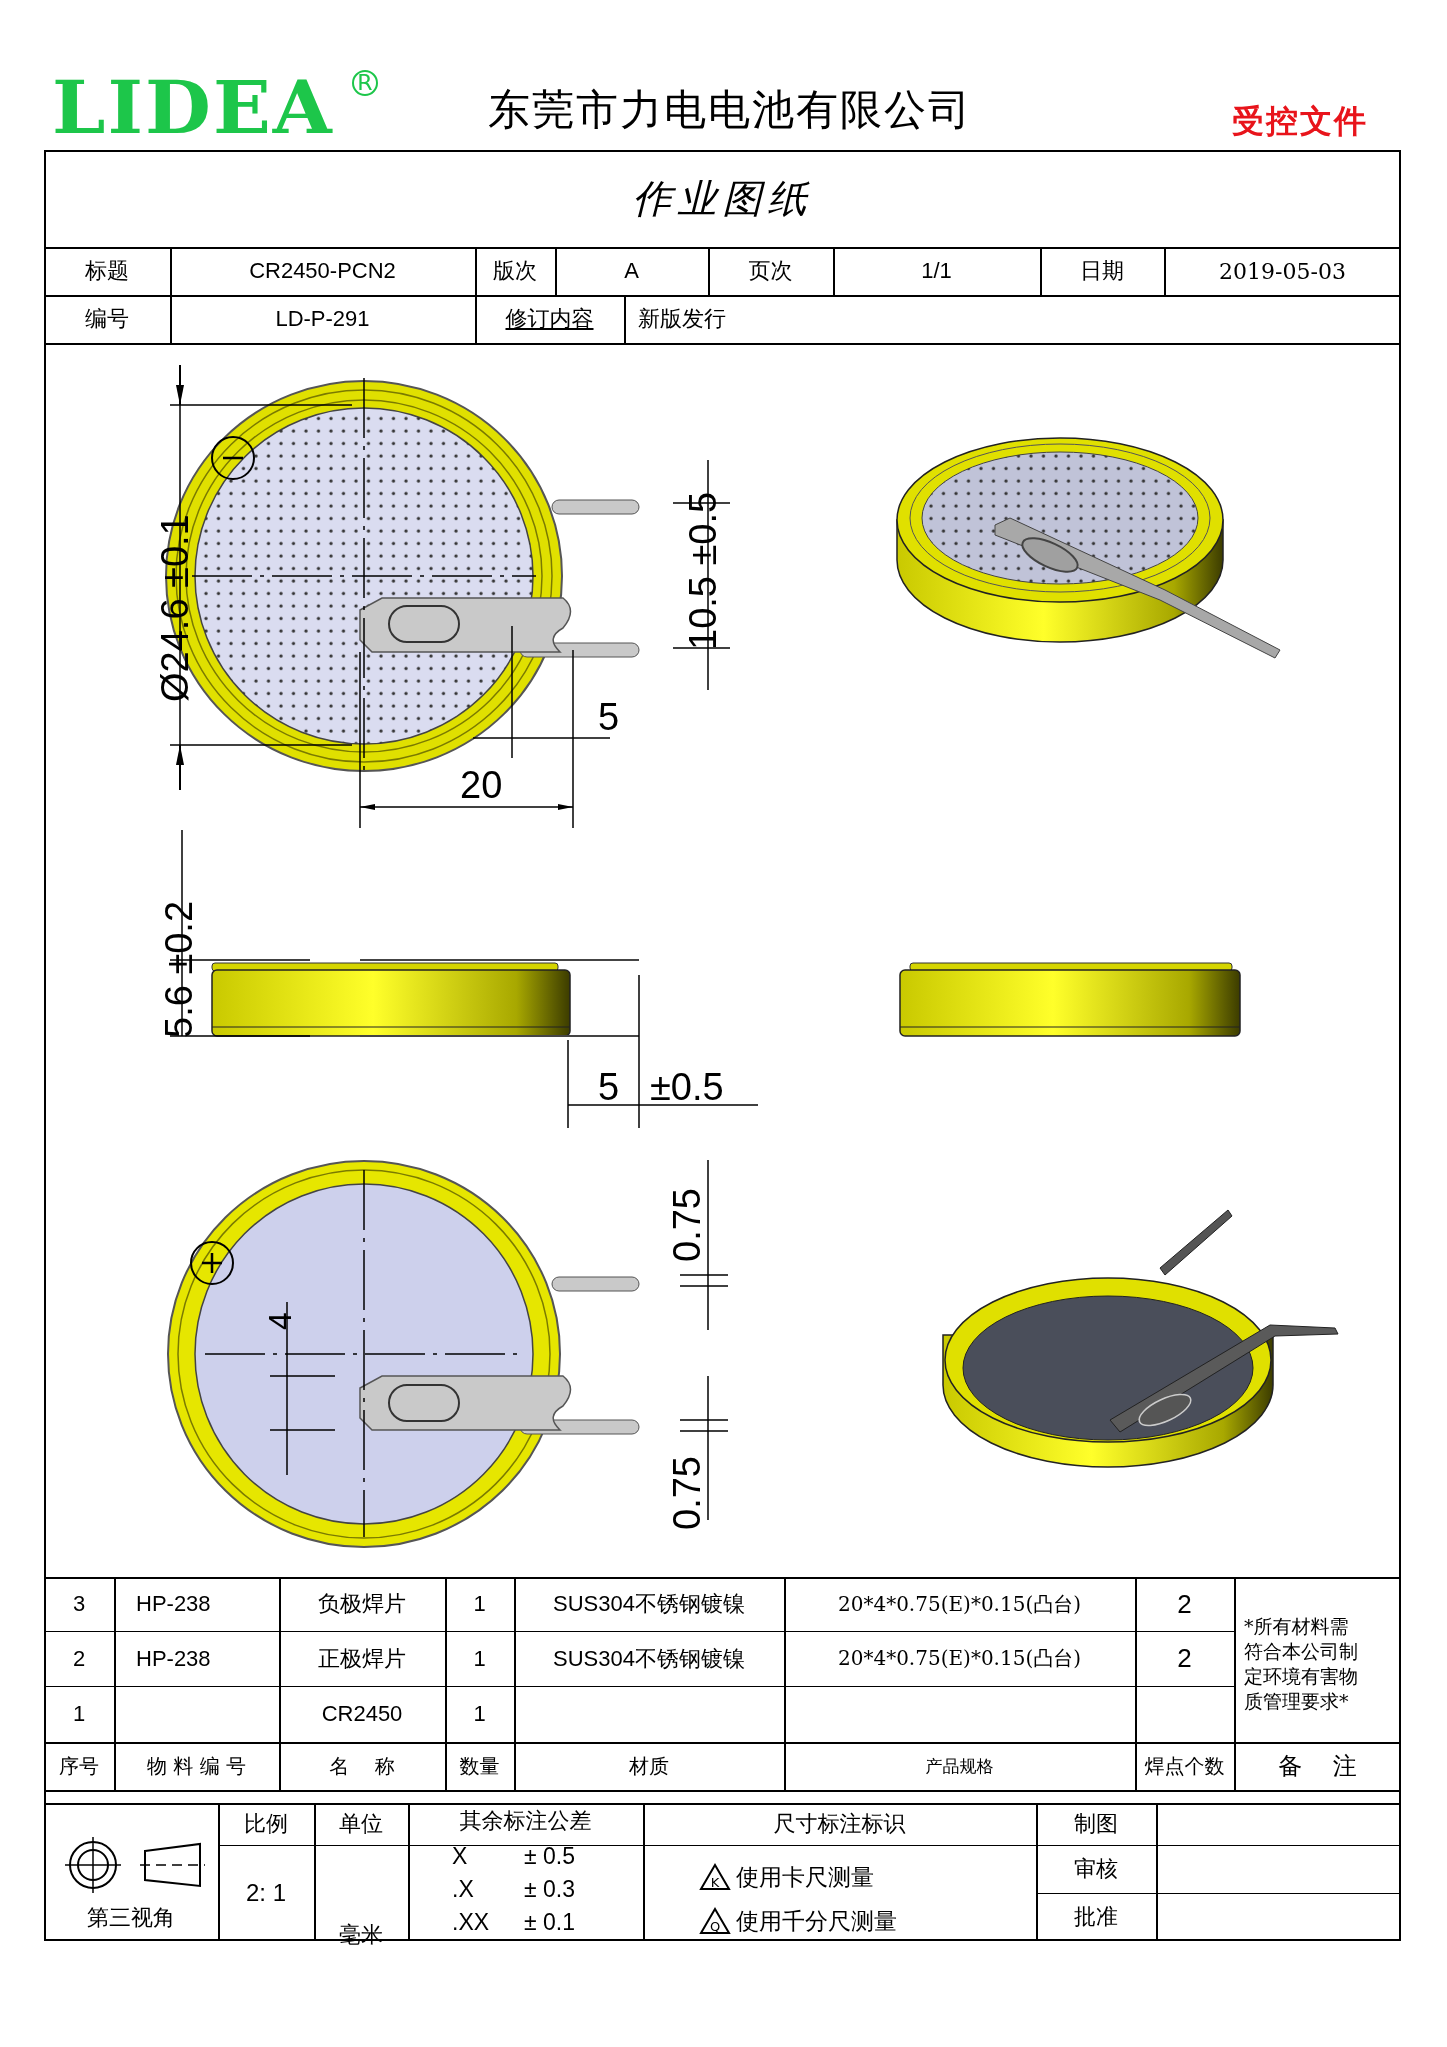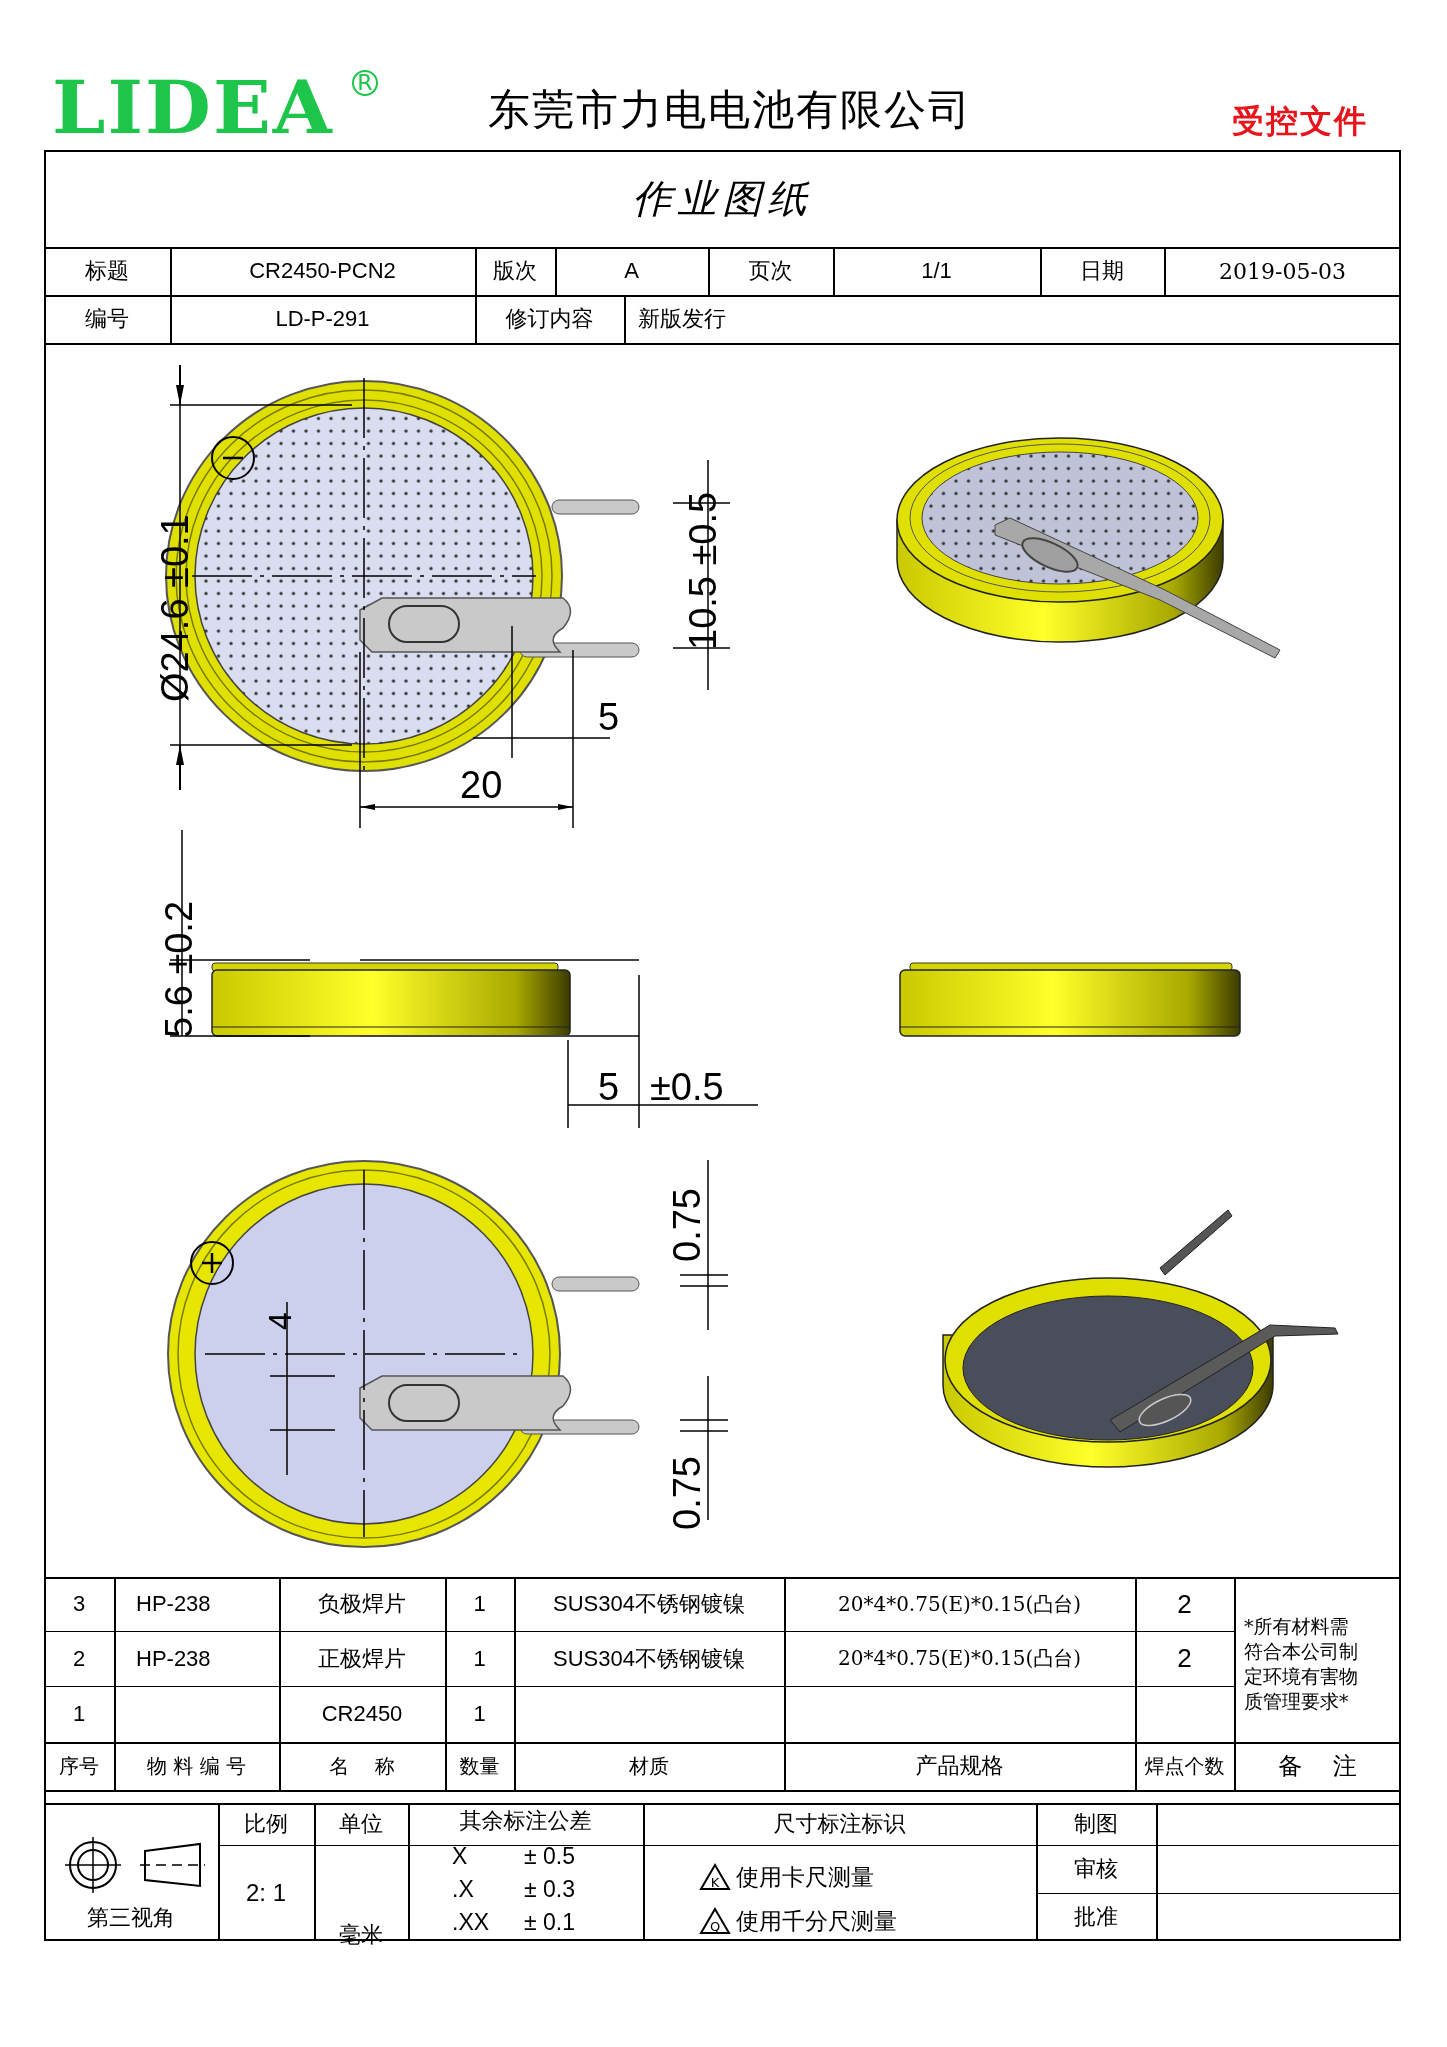--- a/index.html
+++ b/index.html
@@ -41,21 +41,21 @@
 <div class="cell serif" style="left:475px;top:247px;width:80px;height:48px;">版次</div>
 <div class="cell sans" style="left:555px;top:247px;width:153px;height:48px;">A</div>
 <div class="cell serif" style="left:708px;top:247px;width:125px;height:48px;border-radius:22px;">页次</div>
 <div class="cell sans" style="left:833px;top:247px;width:207px;height:48px;">1/1</div>
 <div class="cell serif" style="left:1040px;top:247px;width:124px;height:48px;border-radius:21px;">日期</div>
 <div class="cell serif" style="left:1164px;top:247px;width:237px;height:48px;">2019-05-03</div>
 <div class="hline" style="left:44px;top:295px;width:1357px;"></div>
 
 <div class="cell serif" style="left:44px;top:295px;width:126px;height:48px;">编号</div>
 <div class="cell sans" style="left:170px;top:295px;width:305px;height:48px;">LD-P-291</div>
-<div class="cell serif" style="left:475px;top:295px;width:149px;height:48px;">修订内容</div>
+<div class="cell serif" style="left:475px;top:295px;width:149px;height:48px;text-decoration:underline;">修订内容</div>
 <div class="cell cellL serif" style="left:624px;top:295px;width:777px;height:48px;">新版发行</div>
 <div class="hline" style="left:44px;top:343px;width:1357px;"></div>
 
 <div class="vline" style="left:170px;top:247px;height:96px;"></div>
 <div class="vline" style="left:475px;top:247px;height:96px;"></div>
 <div class="vline" style="left:555px;top:247px;height:48px;"></div>
 <div class="vline" style="left:708px;top:247px;height:48px;"></div>
 <div class="vline" style="left:833px;top:247px;height:48px;"></div>
 <div class="vline" style="left:1040px;top:247px;height:48px;"></div>
 <div class="vline" style="left:1164px;top:247px;height:48px;"></div>
@@ -238,21 +238,21 @@
   <div>定环境有害物</div>
   <div>质管理要求*</div>
 </div>
 
 <div>
   <div class="cell serif" style="left:44px;top:1742px;width:70px;height:48px;font-size:20px;">序号</div>
   <div class="cell serif" style="left:114px;top:1742px;width:165px;height:48px;font-size:20px;white-space:pre;">物 料 编 号</div>
   <div class="cell serif" style="left:279px;top:1742px;width:166px;height:48px;font-size:20px;white-space:pre;">名    称</div>
   <div class="cell serif" style="left:445px;top:1742px;width:69px;height:48px;font-size:20px;">数量</div>
   <div class="cell serif" style="left:514px;top:1742px;width:270px;height:48px;font-size:20px;">材质</div>
-  <div class="cell serif" style="left:784px;top:1742px;width:351px;height:48px;font-size:22px;">产品规格</div>
+  <div class="cell serif" style="left:784px;top:1742px;width:351px;height:48px;font-size:17px;">产品规格</div>
   <div class="cell serif" style="left:1135px;top:1742px;width:99px;height:48px;font-size:20px;">焊点个数</div>
   <div class="cell serif" style="left:1234px;top:1742px;width:167px;height:48px;font-size:24px;white-space:pre;">备    注</div>
 </div>
 
 <div class="hline" style="left:44px;top:1803px;width:1357px;"></div>
 <div class="hline thin" style="left:218px;top:1845px;width:1183px;"></div>
 <div class="hline thin" style="left:1036px;top:1893px;width:365px;"></div>
 <div class="vline" style="left:218px;top:1803px;height:138px;"></div>
 <div class="vline" style="left:314px;top:1803px;height:138px;"></div>
 <div class="vline" style="left:408px;top:1803px;height:138px;"></div>

